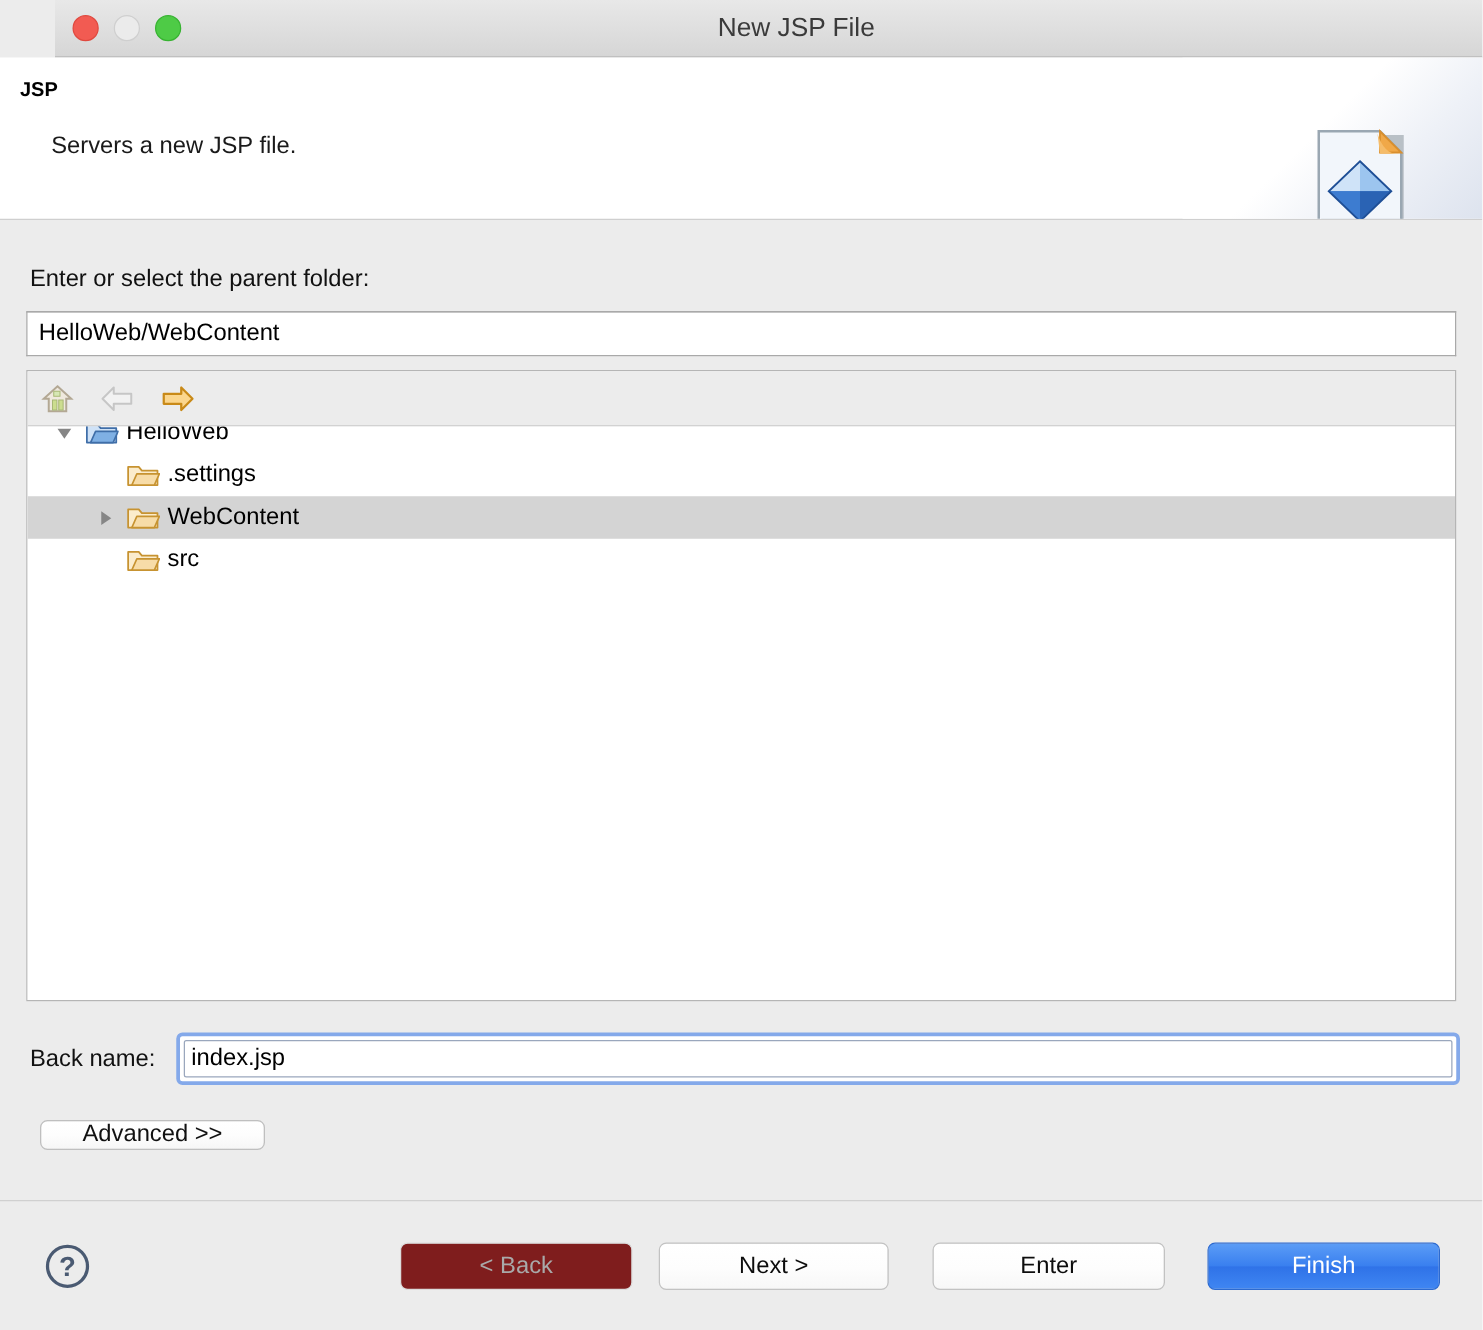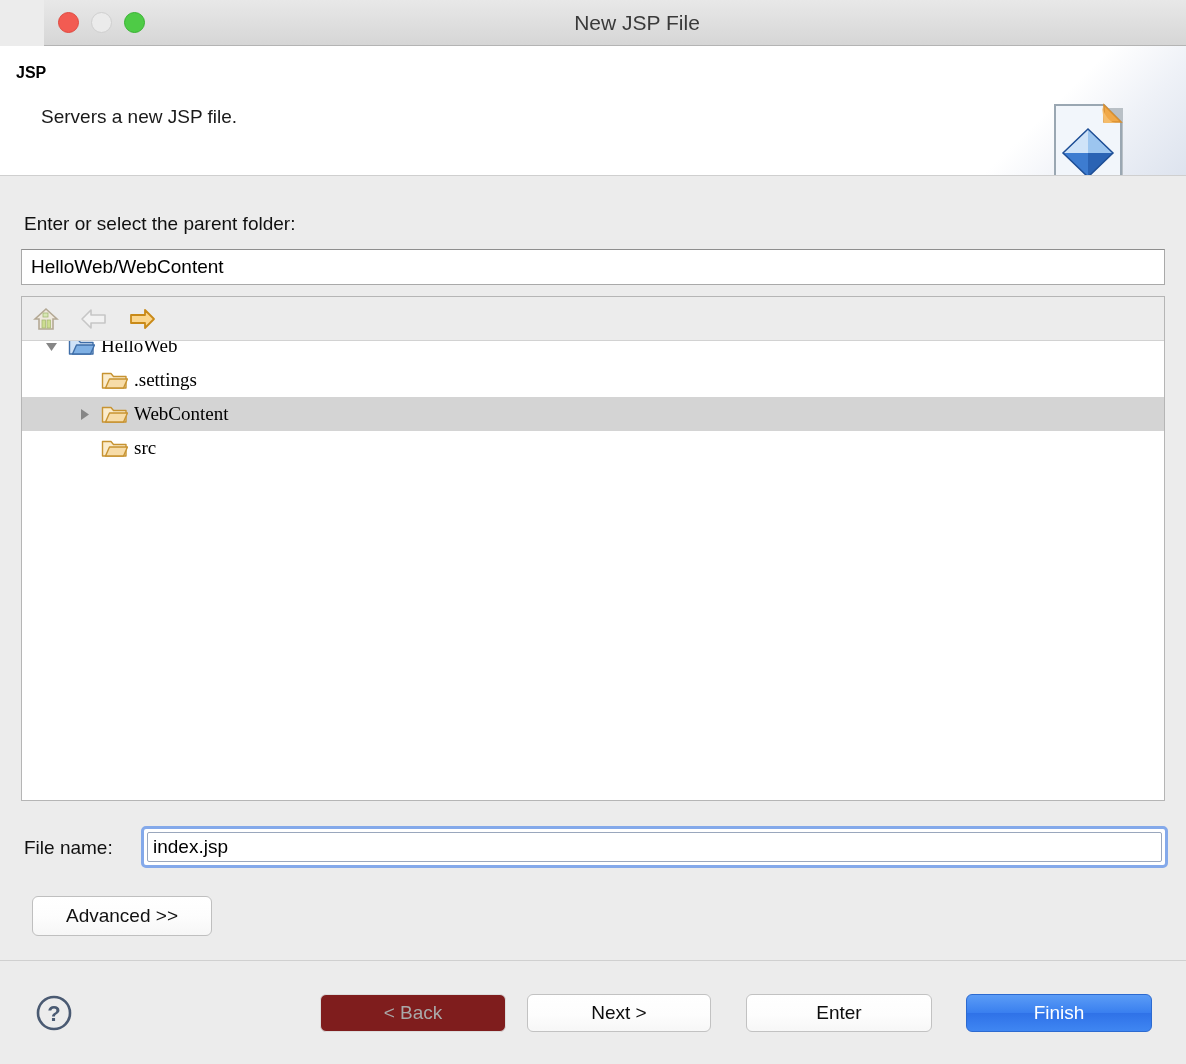--- a/index.html
+++ b/index.html
@@ -143,21 +143,20 @@
     width: 32px; height: 30px;
     display: flex;
     align-items: center;
     justify-content: center;
   }
   #tree-scroll {
     position: absolute;
     left: 0; top: 44px;
     width: 1142px; height: 459px;
     background: #ffffff;
-    font-family: Liberation Serif, serif;
   }
   #tree-rows {
     position: relative;
     margin-top: -12px;
   }
   .tree-row {
     position: relative;
     height: 34px;
     display: flex;
     align-items: center;
@@ -207,21 +206,21 @@
     font-family: "Liberation Sans", sans-serif;
     font-size: 19px;
     color: #000;
     padding: 4px 5px;
     outline: none;
   }
 
   #advanced-btn {
     position: absolute;
     left: 32px; top: 719px;
-    width: 180px; height: 40px;
+    width: 180px; height: 24px;
     background: linear-gradient(to bottom, #ffffff 0%, #fdfdfd 50%, #f6f6f6 100%);
     border: 1px solid #bfbfbf;
     border-radius: 6px;
     font-family: "Liberation Sans", sans-serif;
     font-size: 19px;
     color: #111;
     cursor: default;
   }
 
   
@@ -400,21 +399,21 @@
                   <path d="M1.5 3.5 H10 L12.5 6.5 H25 V18 H1.5 Z" fill="#fbeccc" stroke="#c79331" stroke-width="1.4" stroke-linejoin="round"></path>
                   <path d="M4.5 18 L8.5 9 H26.5 L22.5 18 Z" fill="#f7dca8" stroke="#c79331" stroke-width="1.4" stroke-linejoin="round"></path>
                 </svg>
               </div>
               <span class="tree-label">src</span>
             </div>
           </div>
       </div>
     </div>
 
-    <div id="filename-label">File name:</div>
+    <div id="filename-label">Back name:</div>
     <div id="filename-ring">
       <input id="filename-input" type="text" value="index.jsp" style="">
     </div>
 
     <button id="advanced-btn">Advanced &gt;&gt;</button>
   </div>
 
   <div id="footer">
     <svg id="help-btn" viewBox="0 0 38 38">
       <circle cx="19" cy="19" r="16" fill="none" stroke="#4a5a72" stroke-width="2.6"></circle>

